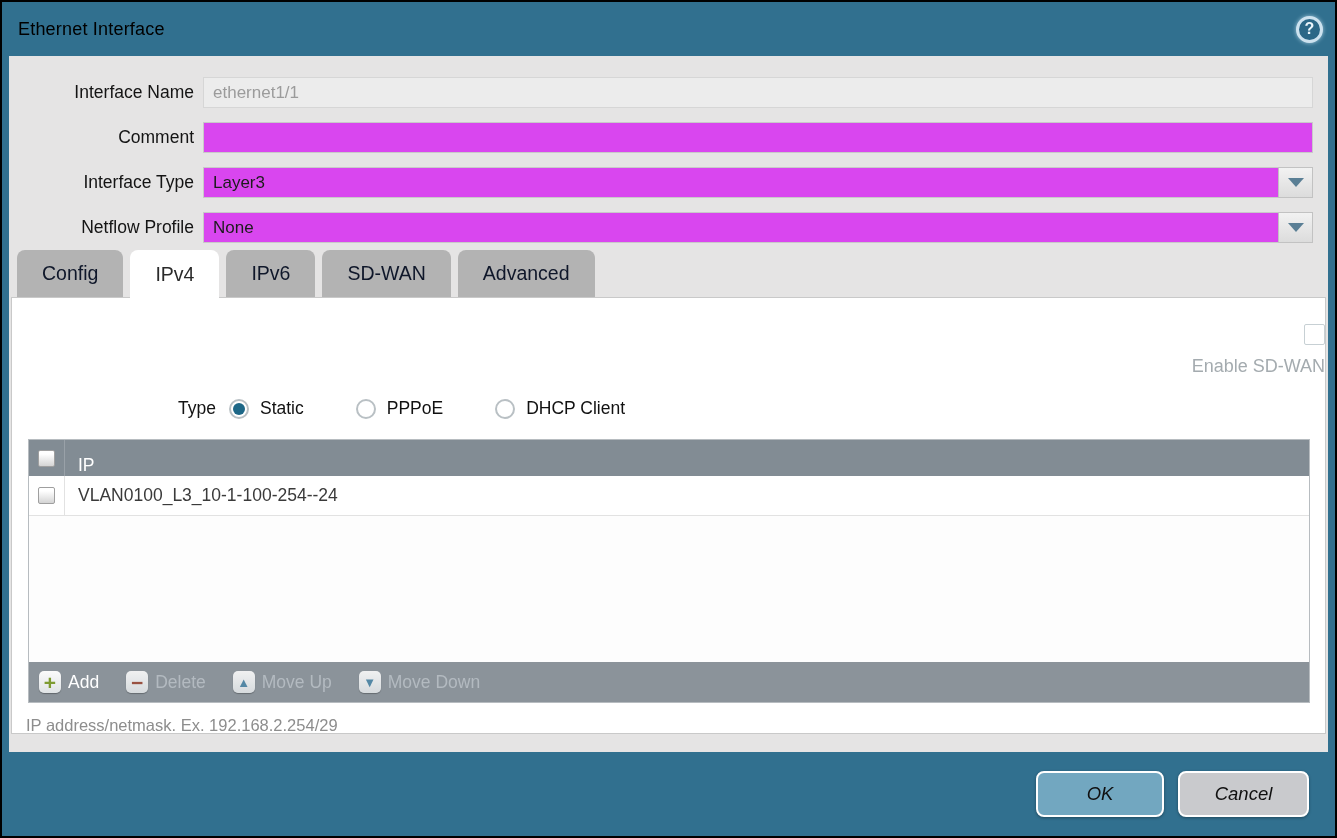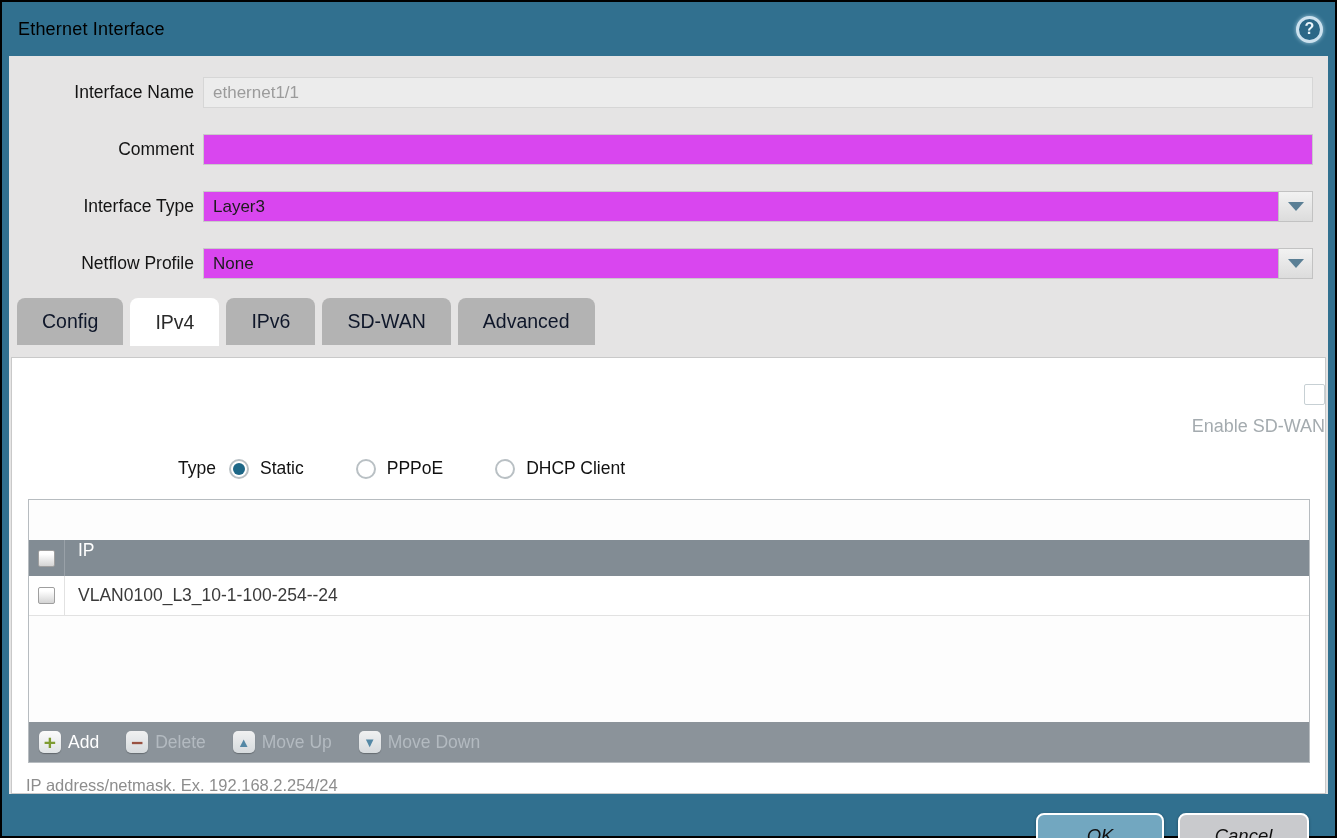--- a/index.html
+++ b/index.html
@@ -30,21 +30,20 @@
     display: flex; align-items: center; justify-content: center;
     box-shadow: 0 0 4px rgba(210,235,250,.7);
     cursor: pointer;
   }
   
   .content {
     flex: 1; margin: 0 7px;
     background: #e5e4e4;
     display: flex; flex-direction: column;
     padding-top: 14px;
-    gap: 12px;
   }
   .frow { display: flex; align-items: center; height: 45px; flex: none; }
   .flabel {
     width: 194px; flex: none;
     text-align: right; padding-right: 9px;
     font-size: 17.5px; color: #141414;
   }
   .fctrl { flex: 1; margin-right: 15px; display: flex; }
   .txt {
     width: 100%; height: 31px;
@@ -109,21 +108,21 @@
     border-radius: 50%; background: #1d6787;
   }
   .radio-label { font-size: 17.5px; color: #111; }
   
   .ip-table {
     margin: 20px 15px 0 16px; height: 264px; flex: none;
     border: 1px solid #b7bcc0;
     display: flex; flex-direction: column;
     background: #fdfdfd;
   }
-  .thead { height: 36px; flex: none; background: #828c94; display: flex; align-items: flex-start; margin-top: 40px; }
+  .thead { height: 36px; flex: none; background: #828c94; display: flex; align-items: flex-end; }
   .cb-col {
     width: 36px; flex: none; align-self: stretch;
     display: flex; align-items: center; justify-content: center;
   }
   .thead .cb-col { border-right: 1px solid #99a1a8; }
   .checkbox-3d {
     width: 17px; height: 17px; border-radius: 2px;
     border: 1px solid #9f9f9f;
     background: linear-gradient(180deg, #ffffff 20%, #d4d4d4);
     cursor: pointer;
@@ -281,21 +280,21 @@
             <div class="ticon arrow">▲</div>
             <span class="tlabel">Move Up</span>
           </div>
           <div class="tbtn disabled">
             <div class="ticon arrow">▼</div>
             <span class="tlabel">Move Down</span>
           </div>
         </div>
       </div>
 
-      <div class="hint">IP address/netmask. Ex. 192.168.2.254/24</div>
+      <div class="hint">IP address/netmask. Ex. 192.168.2.254/29</div>
     </div>
   </div>
 
   <div class="footer">
     <div class="btn btn-ok">OK</div>
     <div class="btn btn-cancel">Cancel</div>
   </div>
 
 </div>
 

